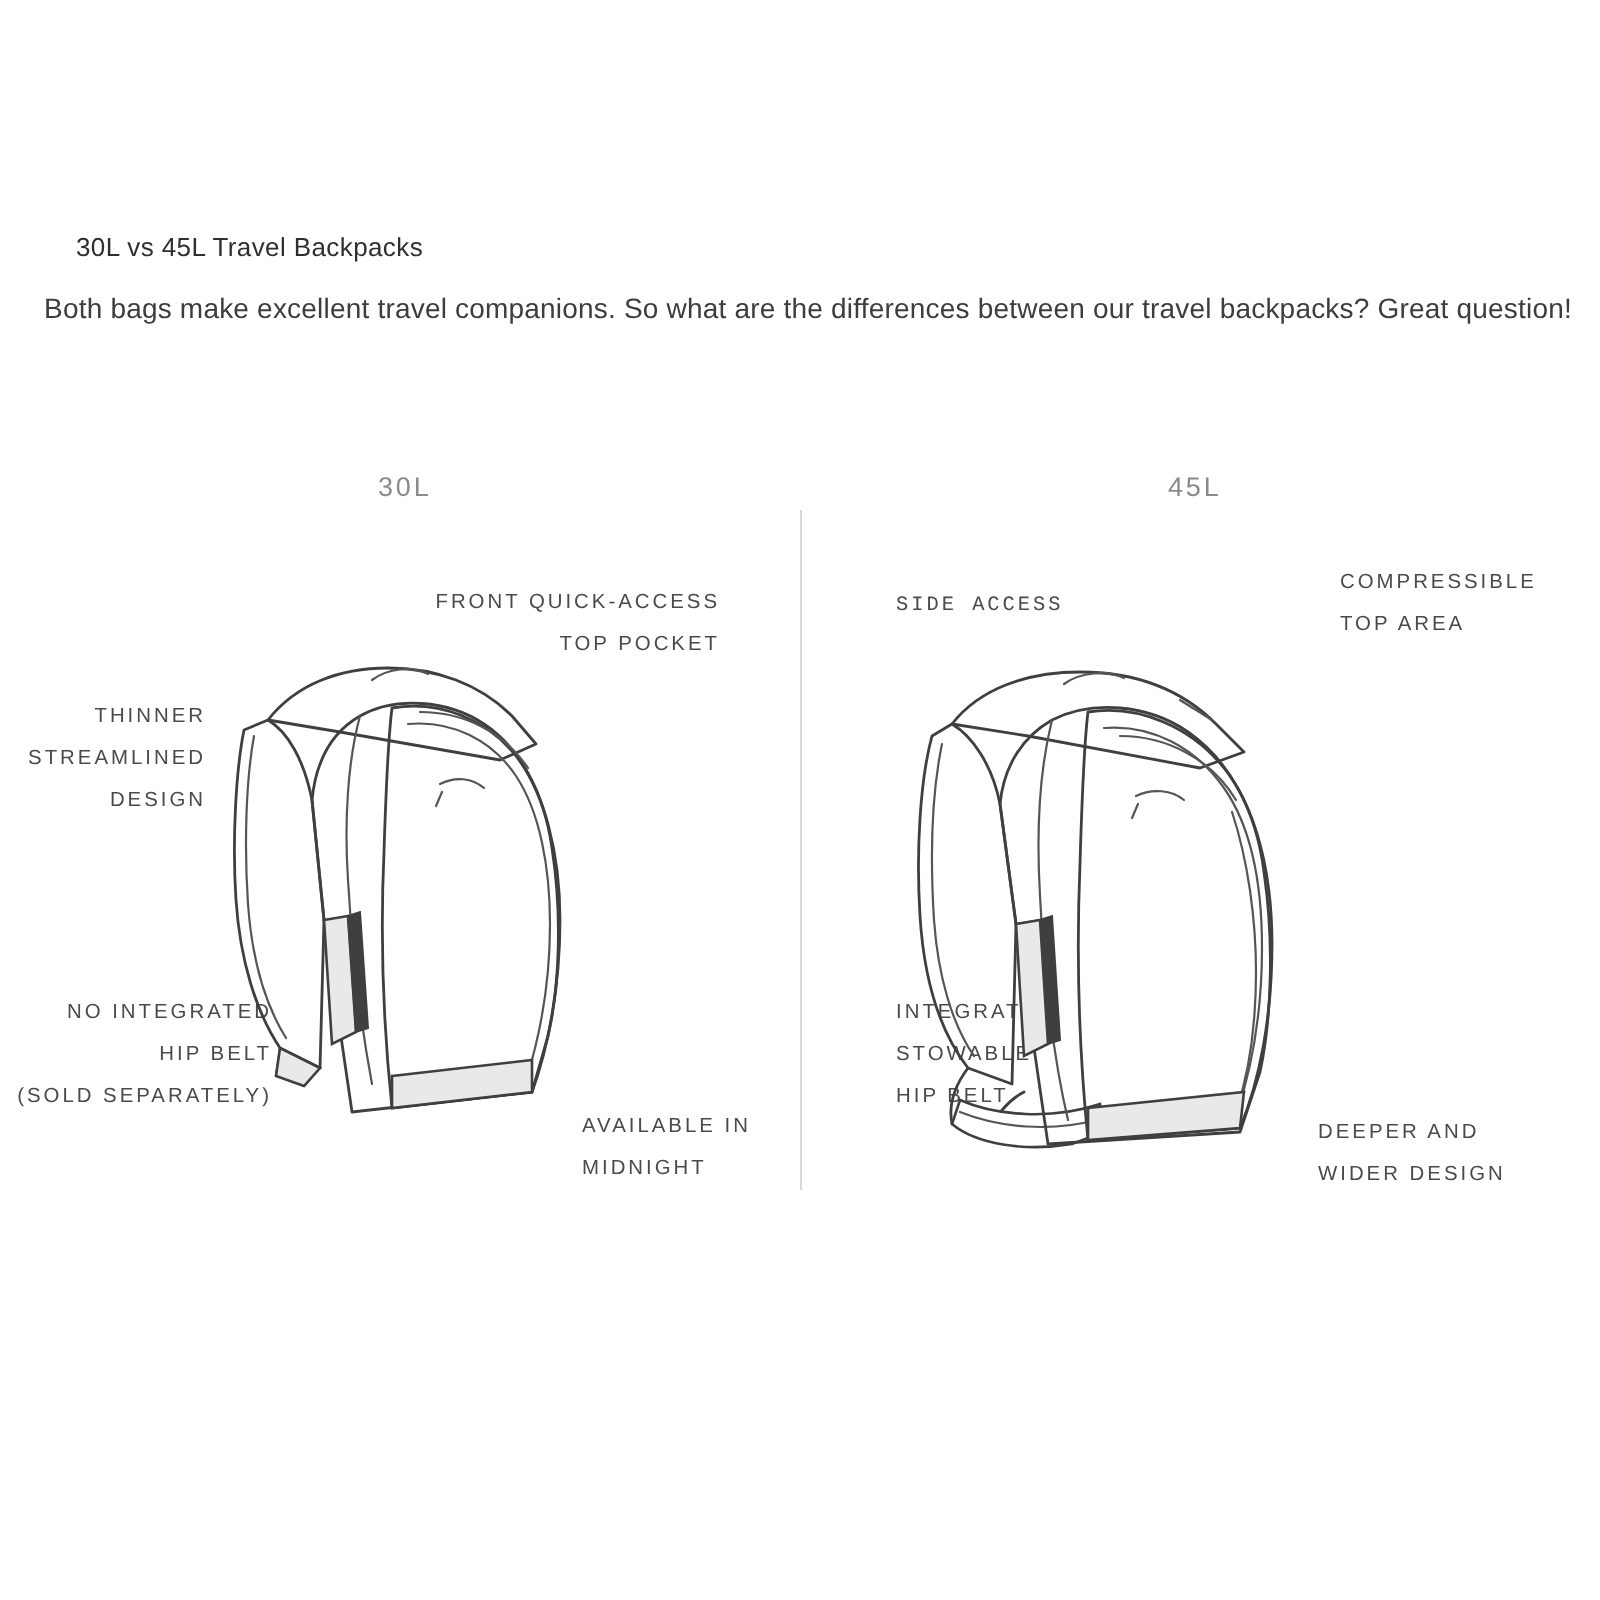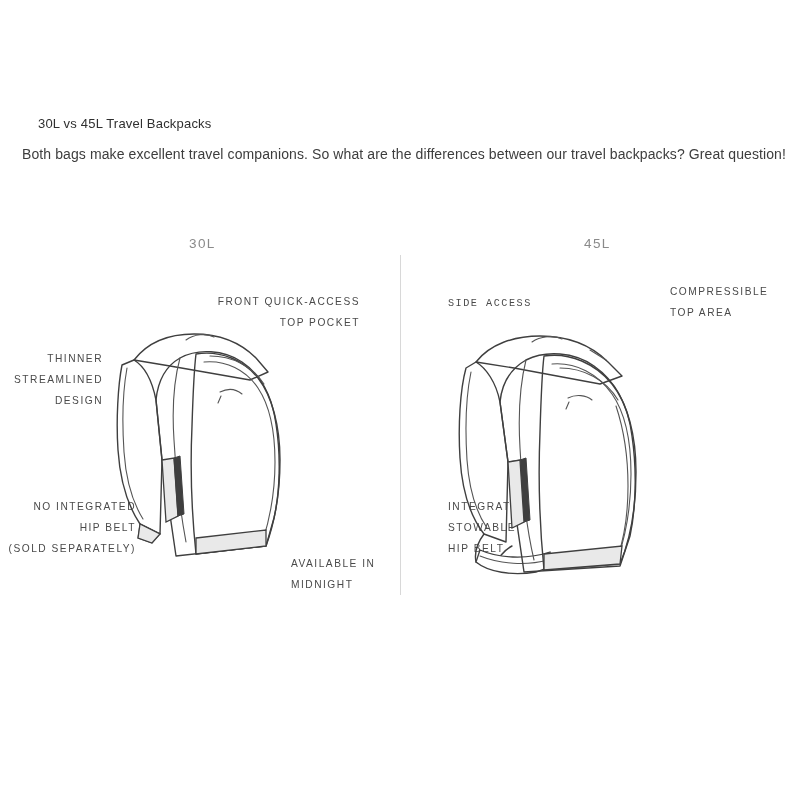--- a/index.html
+++ b/index.html
@@ -141,20 +141,22 @@
     <div class="callout l" style="left: 448px; top: 281px; width: 140px; top: 281px;">INTEGRATED
 STOWABLE
 HIP BELT</div>
 
     <div class="callout l" style="left: 448px; top: 78px; width: 130px; font-family: Liberation Mono, monospace;">SIDE ACCESS</div>
 
     <div class="callout l" style="left: 670px; top: 66px; width: 128px;">COMPRESSIBLE
 TOP AREA</div>
 
 
+    <div class="callout l" style="left: 659px; top: 341px; width: 130px;">DEEPER AND
+WIDER DESIGN</div>
 
     <div class="illus" style="left:100px; top:95px;">
       <svg width="230" height="260" viewBox="0 0 230 260" aria-hidden="true">
 
         <path class="ln" d="M22 55 C18 75 16 110 18 140 C20 170 28 196 40 214 L60 224 L62 150 L56 90 C52 70 44 56 34 50 Z"></path>
         <path class="ln-thin" d="M27 58 C23 80 22 112 24 142 C26 170 33 193 43 209"></path>
 
         <path class="ln-thin" d="M40 214 L38 228 L52 233 L60 224"></path>
         <path class="fillgrey" d="M40 214 L38 228 L52 233 L60 224 Z"></path>
 

